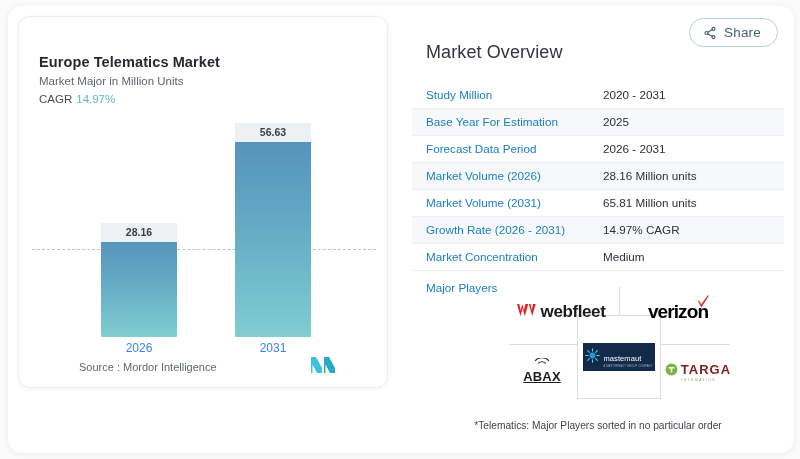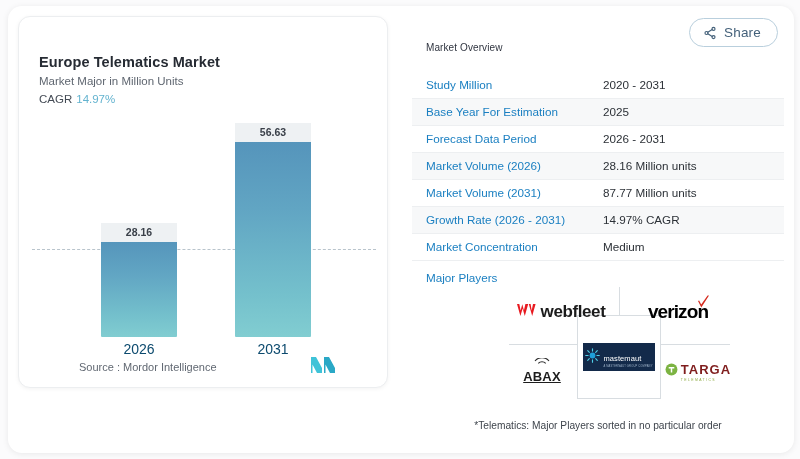--- a/index.html
+++ b/index.html
@@ -87,36 +87,36 @@
     border-radius: 0;
     font-size: 10.5px; font-weight: 700; color: #3a4049;
     padding: 3px 12px 4px;
     text-align: center;
   }
   .val-pill.p2026 { left: 82px; width: 76px; top: 111px; }
   .val-pill.p2031 { left: 216px; width: 76px; top: 11px; }
 
   .x-lab {
     position: absolute;
-    font-size: 14px; color: #0c4a6e; text-align: center;
+    font-size: 12px; color: #3b82f6; text-align: center;
   }
   .x-lab.l2026 { left: 82px; width: 76px; top: 229px; }
   .x-lab.l2031 { left: 216px; width: 76px; top: 229px; }
 
   .src-row {
     position: absolute; left: 0; bottom: 10px; width: 370px;
     display: flex; align-items: center;
   }
   .src-txt { margin-left: 60px; font-size: 11px; color: #616872; }
   .mi-logo { margin-left: 94px; display: block; }
 
   
   .ov-panel { position: absolute; left: 412px; top: 16px; width: 372px; }
   .ov-title {
-    font-size: 10px; color: #303540; padding: 26px 14px 18px 14px;
+    font-size: 18px; color: #303540; padding: 26px 14px 18px 14px;
     letter-spacing: .1px;
   }
   table.ov { width: 372px; border-collapse: collapse; }
   table.ov tr { height: 27px; }
   table.ov tr.alt { background: #f7f8f9; }
   table.ov td {
     font-size: 11.7px;
     padding: 0 0 0 14px;
     border-bottom: 1px solid #edeff1;
     vertical-align: middle;
@@ -239,21 +239,21 @@
         <tr>
           <td class="k">Forecast Data Period</td>
           <td class="v">2026 - 2031</td>
         </tr>
         <tr class="alt">
           <td class="k">Market Volume (2026)</td>
           <td class="v">28.16 Million units</td>
         </tr>
         <tr>
           <td class="k">Market Volume (2031)</td>
-          <td class="v">87.77 Million units</td>
+          <td class="v">65.81 Million units</td>
         </tr>
         <tr class="alt">
           <td class="k">Growth Rate (2026 - 2031)</td>
           <td class="v">14.97% CAGR</td>
         </tr>
         <tr>
           <td class="k">Market Concentration</td>
           <td class="v">Medium</td>
         </tr>
         <tr class="players">

